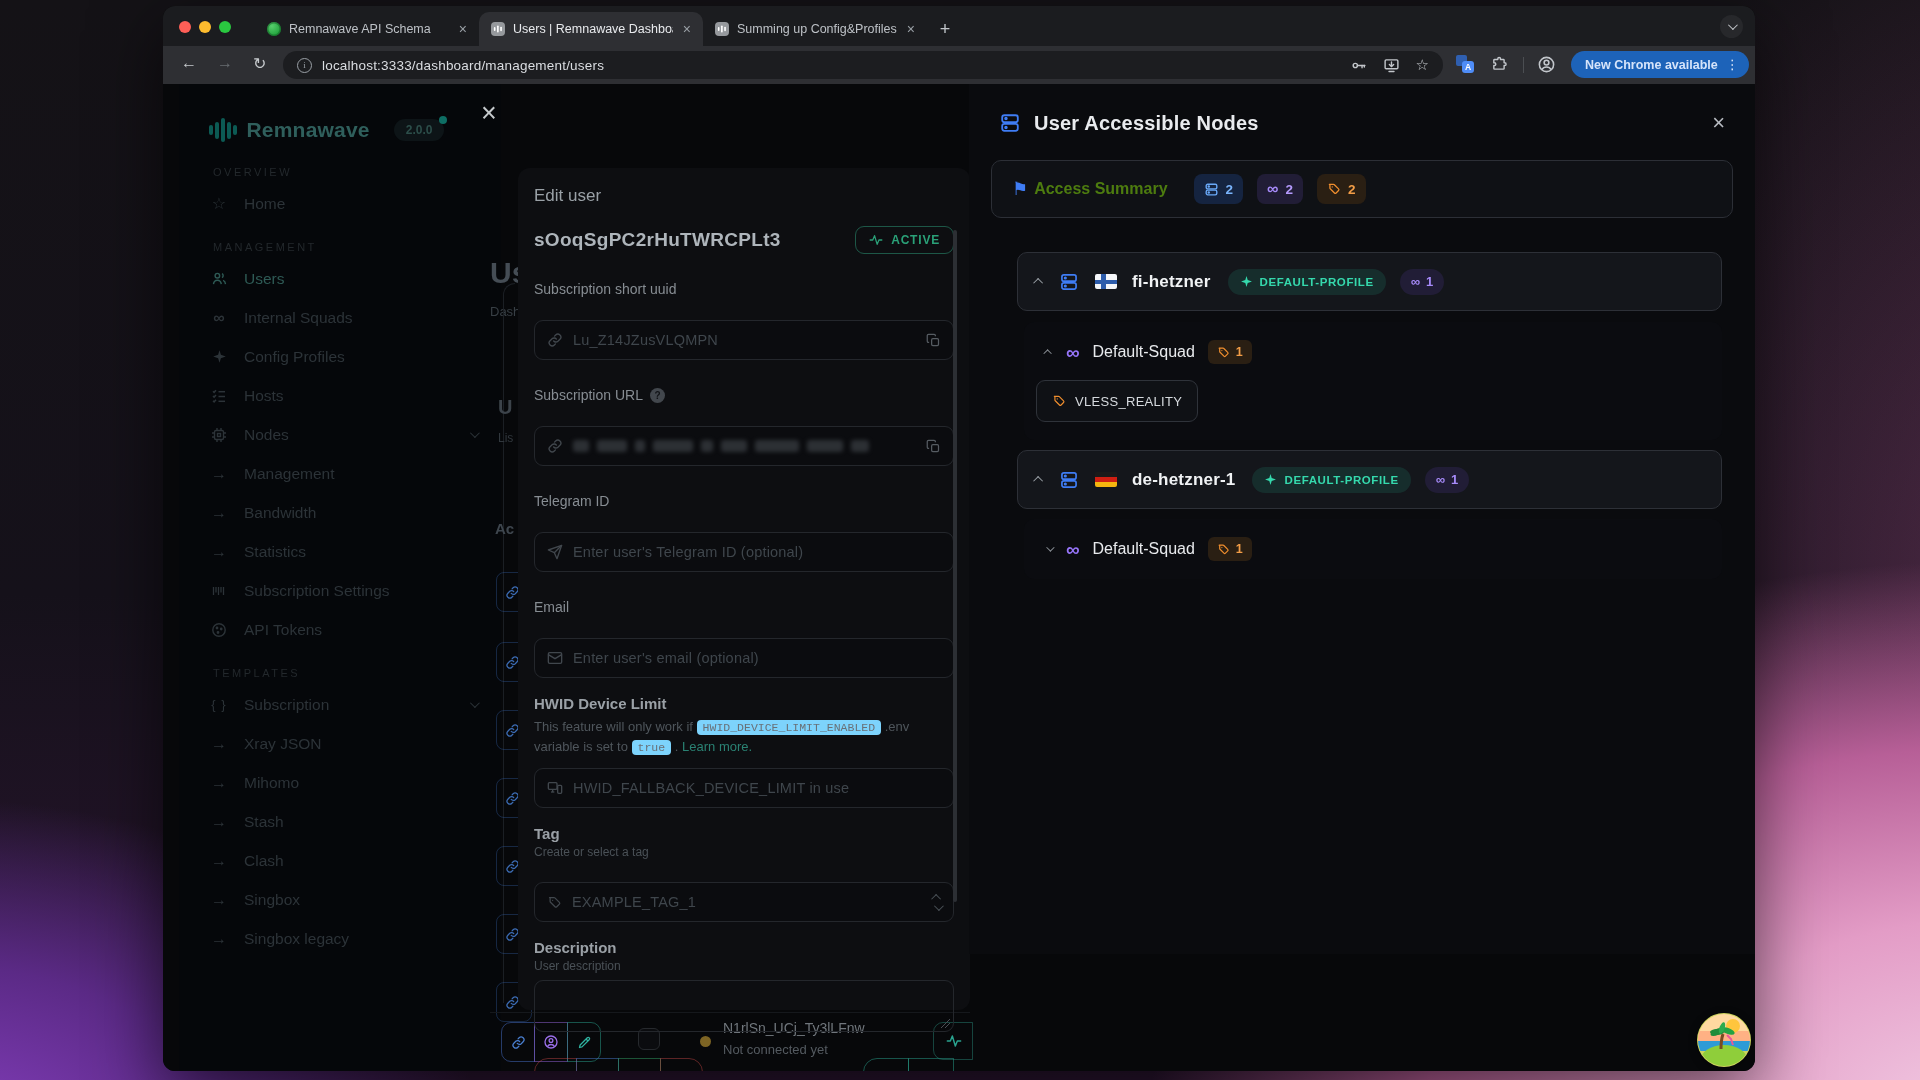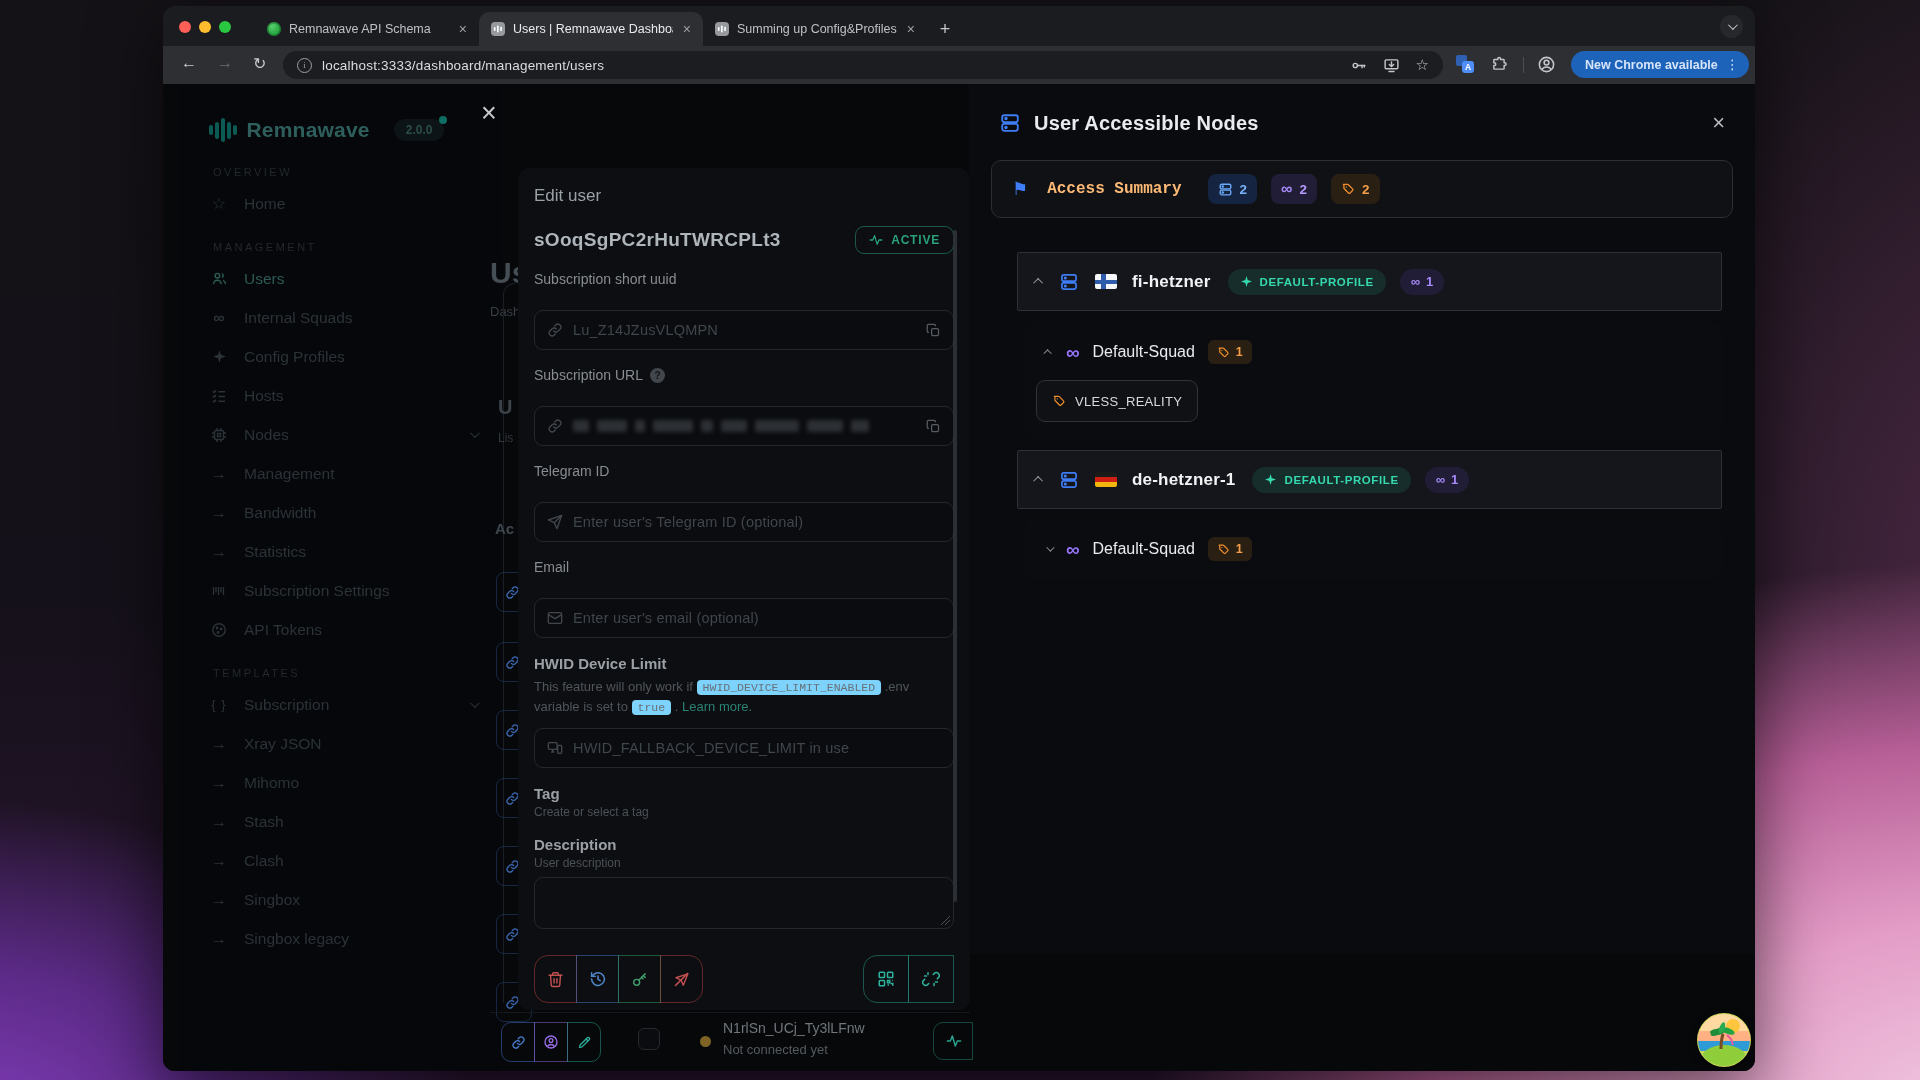--- a/index.html
+++ b/index.html
@@ -73,21 +73,21 @@
   .fragdot { position:absolute; left:537px; top:952px; width:11px; height:11px; border-radius:50%; background:#7d6424; }
   .cutbadge { position:absolute; left:770px; top:938px; width:40px; height:38px; border:1px solid rgba(45,160,140,.4); border-radius:10px 0 0 10px; display:flex; align-items:center; padding-left:12px; color:#2aa38f; overflow:hidden; }
 
   
   .modal-close { position:absolute; left:318px; top:16px; font-size:27px; font-weight:300; color:#c6cacd; line-height:1; }
   .modal { position:absolute; left:355px; top:84px; width:452px; height:842px; background:#0d0e11; border-radius:12px; padding:16px; z-index:20; }
   .m-title { font-size:17px; color:#9aa1a7; margin-top:2px; }
   .m-userrow { display:flex; align-items:center; margin-top:20px; }
   .m-username { font-size:19px; font-weight:bold; color:#aeb5bb; letter-spacing:.3px; }
   .m-active { margin-left:auto; display:flex; align-items:center; gap:8px; border:1px solid rgba(46,160,125,.5); border-radius:9px; padding:6px 13px; color:#2aa178; font-size:12px; font-weight:bold; letter-spacing:.8px; }
-  .m-label { font-size:14px; color:#878d93; margin-top:17px; display:flex; align-items:center; gap:7px; }
+  .m-label { font-size:14px; color:#878d93; margin-top:27px; display:flex; align-items:center; gap:7px; }
   .m-sublabel { font-size:12px; color:#4a5157; margin-top:3px; }
   .m-input { margin-top:23px; height:40px; border:1px solid #24272c; border-radius:9px; background:#0b0c0f; display:flex; align-items:center; gap:10px; padding:0 12px; }
   .m-input .lead { color:#41474d; display:flex; }
   .m-input .val { font-size:14.5px; color:#3f464c; letter-spacing:.2px; }
   .m-input .copy { margin-left:auto; color:#565c62; display:flex; }
   .qmark { width:15px; height:15px; border-radius:50%; background:#42474d; color:#111317; font-size:10px; font-weight:bold; display:flex; align-items:center; justify-content:center; }
   .blurrow { display:flex; gap:8px; align-items:center; }
   .blurrow i { display:block; height:12px; border-radius:3px; background:#383c41; filter:blur(2px); opacity:.75; }
   .m-sec { font-size:15px; font-weight:bold; color:#9aa0a6; margin-top:17px; }
   .m-desc { font-size:13px; color:#4f565c; line-height:1.55; margin-top:5px; }
@@ -114,27 +114,27 @@
   .b-teal { border-color:rgba(40,160,140,.5); color:#2fb3a0; }
   .m-scroll { position:absolute; right:13px; top:62px; width:4px; height:672px; border-radius:2px; background:#2c2f34; }
 
   
   .drawer { position:absolute; left:806px; top:0; width:786px; height:870px; background:#0a0b0e; z-index:30; }
   .d-header { display:flex; align-items:center; padding:26px 30px 0 30px; }
   .d-title { margin-left:13px; font-size:20px; font-weight:bold; color:#e9ebee; letter-spacing:.2px; }
   .d-close { margin-left:auto; font-size:22px; color:#b6bac0; font-weight:300; }
   .summary { position:absolute; left:22px; top:76px; width:742px; height:58px; border:1px solid #2c2f36; border-radius:10px; background:#0f1115; display:flex; align-items:center; padding:0 20px; }
   .summary .flag-ic { color:#3f7df5; font-size:18px; }
-  .summary .s-label { margin-left:19px; font-size:16px; font-weight:bold; color:#fdba74;font-family:Liberation Mono, monospace; }
+  .summary .s-label { margin-left:6px; font-size:16px; font-weight:bold; color:#4d7c0f; }
   .badges { margin-left:26px; display:flex; gap:14px; }
   .badge { height:30px; border-radius:8px; padding:0 10px; display:flex; align-items:center; gap:7px; font-size:13.5px; font-weight:bold; }
   .bg-blue { background:#152440; color:#79b3fa; }
   .bg-violet { background:#211d36; color:#b49afc; }
   .bg-orange { background:#2a1f13; color:#f29d47; }
-  .node-card { position:absolute; left:48px; width:705px; height:59px; background:#14161b; border:1px solid #2d3037; border-radius:2px; display:flex; align-items:center; padding:0 18px; }
+  .node-card { position:absolute; left:48px; width:705px; height:59px; background:#14161b; border:1px solid #2d3037; border-radius:10px; display:flex; align-items:center; padding:0 18px; }
   .node-card .chev { color:#9aa0a6; }
   .srv { color:#3f7df5; display:flex; margin-left:16px; }
   .flag { width:22px; height:15px; border-radius:2px; margin-left:16px; overflow:hidden; position:relative; flex:0 0 auto; }
   .flag.fi { background:#f4f6f9; }
   .flag.fi::before { content:""; position:absolute; left:6px; top:0; width:4.5px; height:100%; background:#2d5cab; }
   .flag.fi::after { content:""; position:absolute; left:0; top:5.5px; width:100%; height:4.5px; background:#2d5cab; }
   .flag.de { background:linear-gradient(180deg,#1a1a1a 0 33%,#cf1e12 33% 66%,#f5b50f 66% 100%); }
   .node-name { margin-left:15px; font-size:17px; font-weight:bold; color:#f0f2f4; letter-spacing:.2px; }
   .profpill { margin-left:17px; height:26px; border-radius:13px; background:rgba(45,212,170,.12); padding:0 12px; display:flex; align-items:center; gap:7px; color:#35d9ad; font-size:11.5px; font-weight:bold; letter-spacing:.6px; }
   .squadpill { margin-left:14px; height:26px; border-radius:13px; background:#211d36; padding:0 11px; display:flex; align-items:center; gap:6px; color:#a78bfa; font-size:13px; font-weight:bold; }
@@ -562,20 +562,33 @@
                 <path d="M6 18h5"></path>
                 <path d="M8.5 14v4"></path>
                 <rect x="16" y="8" width="6" height="12" rx="1.5"></rect>
               </svg>
             </span>
           <span class="val">HWID_FALLBACK_DEVICE_LIMIT in use</span>
         </div>
 
         <div class="m-sec">Tag</div>
         <div class="m-sublabel">Create or select a tag</div>
+        <div class="m-input">
+          <span class="lead">
+              <svg width="15" height="15" viewBox="0 0 24 24" fill="none" stroke="currentColor" stroke-width="2" stroke-linejoin="round">
+                <path d="M4 4h7.2c.5 0 1 .2 1.4.6l7.2 7.2c.8.8.8 2 0 2.8l-4.2 4.2c-.8.8-2 .8-2.8 0L5.6 11.6A2 2 0 0 1 5 10.2V5a1 1 0 0 1 1-1z"></path>
+                <circle cx="9" cy="8.5" r="1.1" fill="currentColor" stroke="none"></circle>
+              </svg>
+            </span>
+          <span class="val">EXAMPLE_TAG_1</span>
+          <span class="updown">
+              <span class="chev up"></span>
+              <span class="chev down"></span>
+            </span>
+        </div>
 
         <div class="m-sec">Description</div>
         <div class="m-sublabel">User description</div>
         <div class="m-textarea"></div>
 
         <div class="m-actions">
           <div class="grp-l" style="display:flex">
             <span class="actbtn b-red">
                 <svg width="17" height="17" viewBox="0 0 24 24" fill="none" stroke="currentColor" stroke-width="2" stroke-linecap="round">
                   <path d="M3 6h18"></path>

